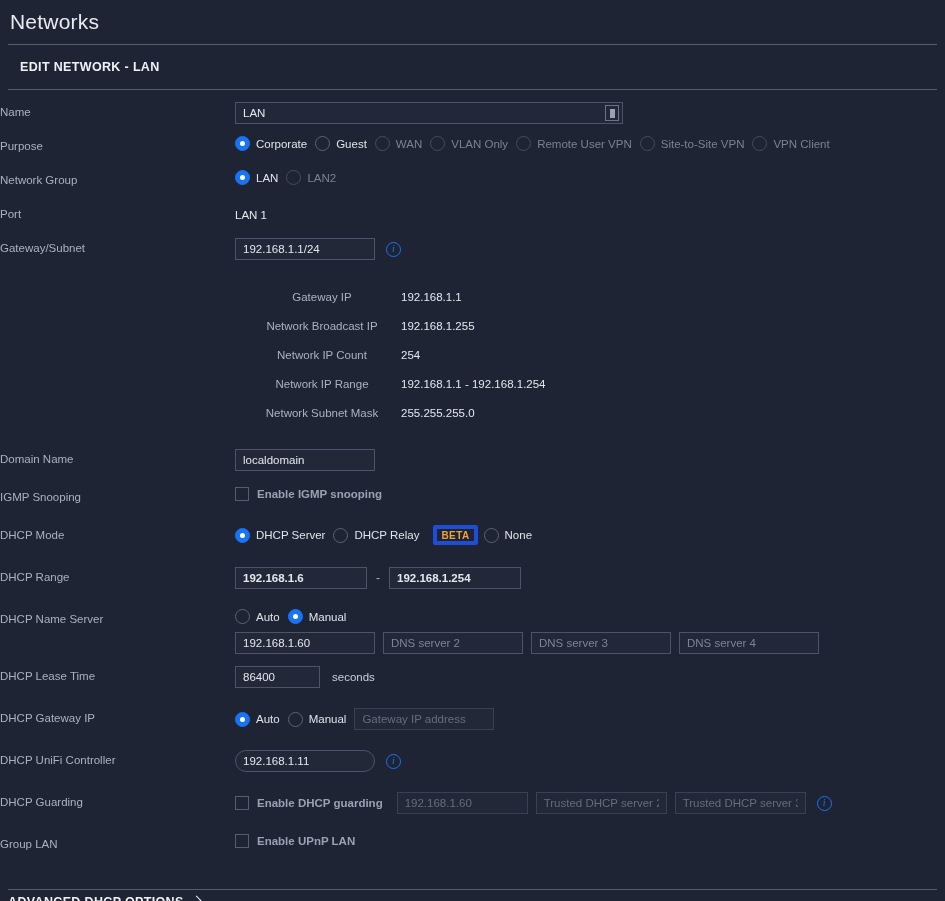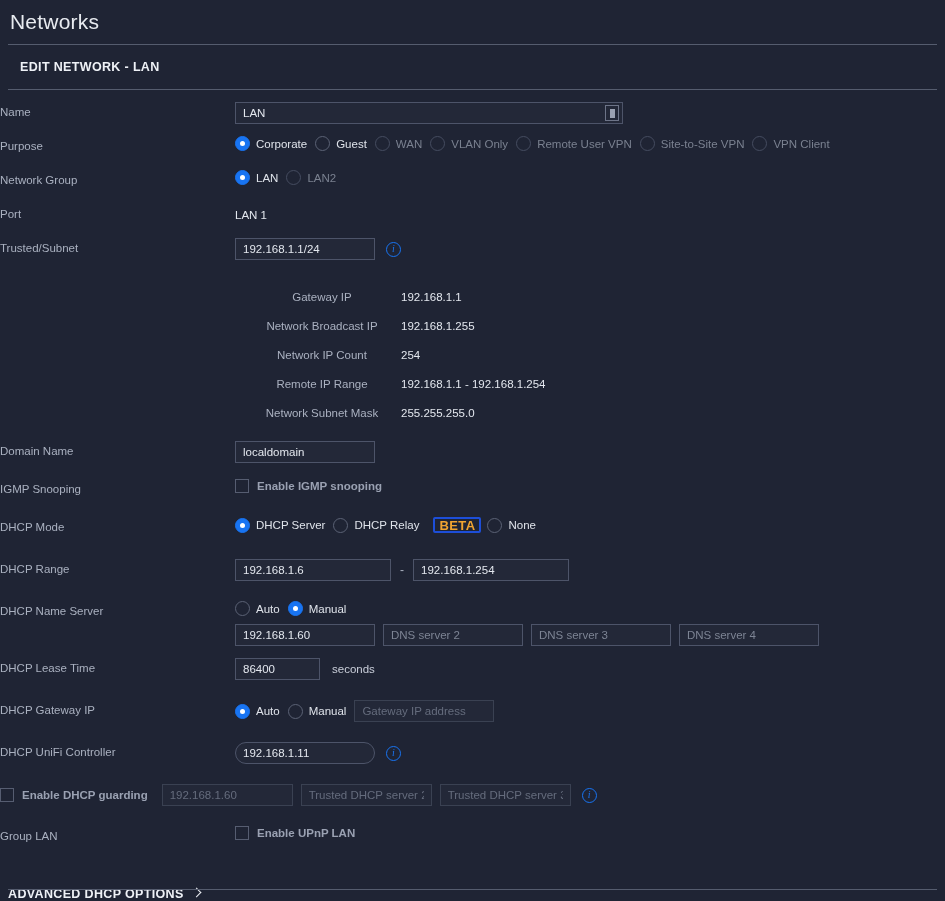--- a/index.html
+++ b/index.html
@@ -97,21 +97,21 @@
   .input::placeholder { color: #7d8494; }
   .input.disabled {
     border-color: #3a4152;
     color: #6f7686;
   }
   .input.disabled::placeholder { color: #656c7d; }
 
   .w-name      { width: 388px; }
   .w-subnet    { width: 140px; }
   .w-domain    { width: 140px; }
-  .w-range     { width: 156px; }
+  .w-range     { width: 132px; font-weight: bold; }
   .w-dns       { width: 140px; }
   .w-lease     { width: 85px; }
   .w-gwip      { width: 140px; }
   .w-ctrl      { width: 140px; border-radius: 11px; }
   .w-trusted   { width: 131px; }
 
   .name-wrap { position: relative; display: inline-block; }
   .name-badge {
     position: absolute;
     right: 4px;
@@ -199,25 +199,25 @@
     font-size: 11.5px;
     color: #9aa1b2;
     margin-left: 8px;
     white-space: nowrap;
     font-weight: bold;
   }
 
   
   .tag {
     display: inline-block;
-    font-size: 13px;
+    font-size: 10px;
     font-weight: bold;
     letter-spacing: .4px;
     color: #f0a431;
-    border: 2px solid #1d4ed8;
+    border: 4px solid #1d4ed8;
     border-radius: 2px;
     padding: 1px 4px 0 4px;
     line-height: 11px;
     margin: 0 6px;
     vertical-align: middle;
   }
 
   
   .info {
     width: 15px;
@@ -382,51 +382,51 @@
   </div>
 
   <div class="row">
     <div class="row-label">Port</div>
     <div class="row-field">
       <span class="plain-val">LAN 1</span>
     </div>
   </div>
 
   <div class="row">
-    <div class="row-label">Trusted/Subnet</div>
+    <div class="row-label">Gateway/Subnet</div>
     <div class="row-field">
       <input class="input w-subnet" type="text" value="192.168.1.1/24" style="">
       <span class="info">i</span>
     </div>
   </div>
 
   <div class="detail-table">
     <div class="detail-row">
       <span class="detail-key">Gateway IP</span>
       <span class="detail-val">192.168.1.1</span>
     </div>
     <div class="detail-row">
       <span class="detail-key">Network Broadcast IP</span>
       <span class="detail-val">192.168.1.255</span>
     </div>
     <div class="detail-row">
       <span class="detail-key">Network IP Count</span>
       <span class="detail-val">254</span>
     </div>
     <div class="detail-row">
-      <span class="detail-key">Remote IP Range</span>
+      <span class="detail-key">Network IP Range</span>
       <span class="detail-val">192.168.1.1 - 192.168.1.254</span>
     </div>
     <div class="detail-row">
       <span class="detail-key">Network Subnet Mask</span>
       <span class="detail-val">255.255.255.0</span>
     </div>
   </div>
 
-  <div class="row" style="margin-top:12px">
+  <div class="row" style="margin-top:20px">
     <div class="row-label">Domain Name</div>
     <div class="row-field">
       <input class="input w-domain" type="text" value="localdomain" style="">
     </div>
   </div>
 
   <div class="row" style="margin-top:4px">
     <div class="row-label">IGMP Snooping</div>
     <div class="row-field">
       <span class="checkbox">
@@ -514,20 +514,21 @@
 
   <div class="row" style="margin-top:8px">
     <div class="row-label">DHCP UniFi Controller</div>
     <div class="row-field">
       <input class="input w-ctrl" type="text" value="192.168.1.11" style="">
       <span class="info">i</span>
     </div>
   </div>
 
   <div class="row" style="margin-top:8px">
+    <div class="row-label">DHCP Guarding</div>
     <div class="row-field">
       <span class="checkbox">
         <span class="box"></span>
         <span class="clabel">Enable DHCP guarding</span>
       </span>
       <span class="gap6"></span>
       <input class="input w-trusted disabled" type="text" disabled="" placeholder="192.168.1.60" style="">
       <span class="gap8"></span>
       <input class="input w-trusted disabled" type="text" disabled="" placeholder="Trusted DHCP server 2" style="">
       <span class="gap8"></span>

